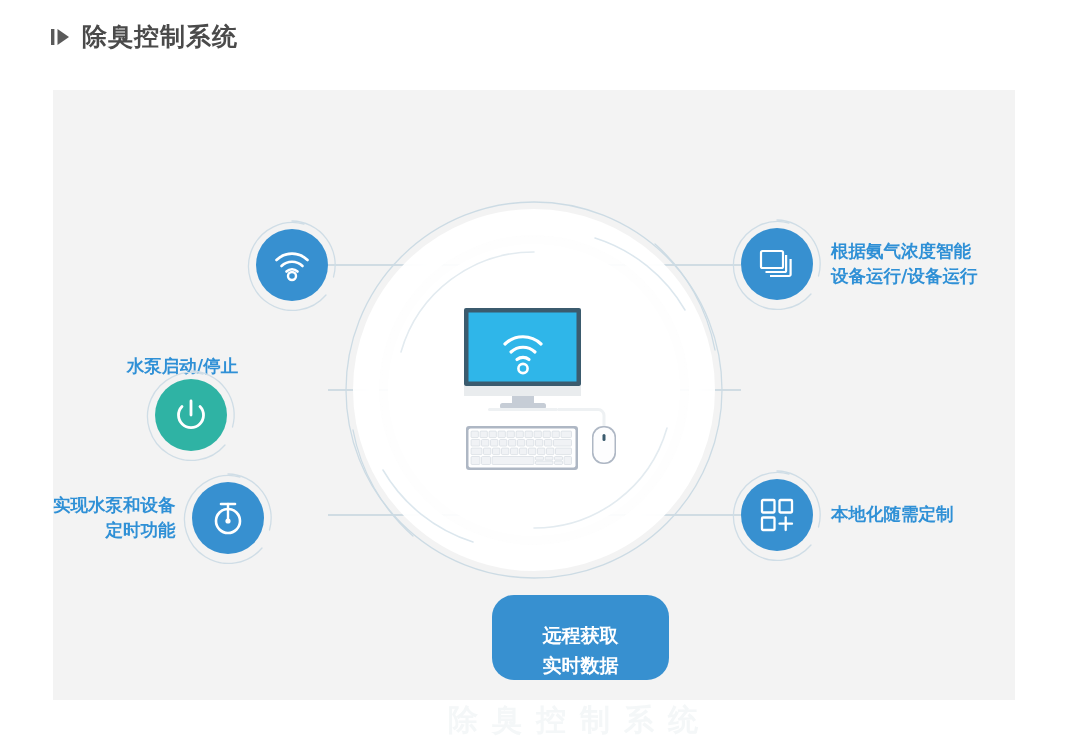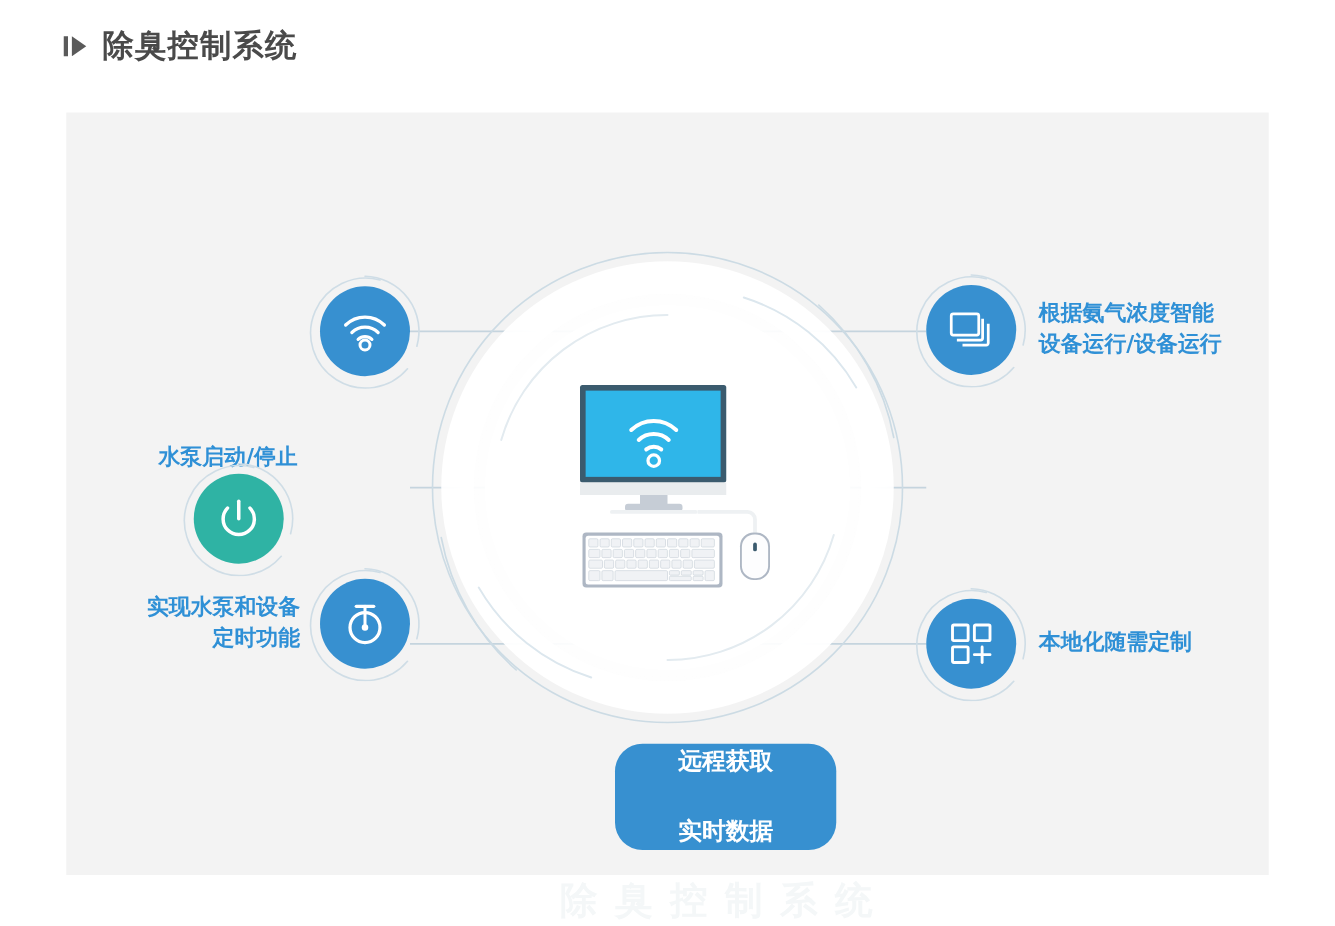--- a/index.html
+++ b/index.html
@@ -71,21 +71,21 @@
   }
   .disc.blue{background:#3790d0;}
   .disc.teal{background:#2fb3a4;}
 
   
   #center-badge{
     position:absolute;
     left:439px;top:505px;width:177px;height:85px;
     background:#3790d0;border-radius:22px;
     display:flex;flex-direction:column;
-    align-items:center;justify-content:space-between;
+    align-items:center;justify-content:flex-end;
     color:#ffffff;font-size:19px;font-weight:bold;line-height:1.55;
   }
 </style>
 </head>
 <body>
 
 <div id="title-bar">
   <span>
     <svg id="marker-icon" width="22" height="20" viewBox="0 0 22 20">
       <rect x="1" y="2" width="3.4" height="16" fill="#5a5a5a"></rect>
@@ -242,21 +242,21 @@
       </svg>
       <div class="disc teal">
         <svg width="36" height="36" viewBox="0 0 36 36">
           <path d="M9 9.5 A 12.5 12.5 0 1 0 27 9.5" fill="none" stroke="#ffffff" stroke-width="2.8" stroke-linecap="round"></path>
           <line x1="18" y1="4" x2="18" y2="18" stroke="#ffffff" stroke-width="2.8" stroke-linecap="round"></line>
         </svg>
       </div>
     </div>
   </div>
 
-  <div class="node left" style="left:0px;top:373px;width:275px;justify-content:flex-end;">
+  <div class="node left" style="left:0px;top:392px;width:275px;">
     <div class="node-label">
       <div>实现水泵和设备</div>
       <div>定时功能</div>
     </div>
     <div class="badge">
       <svg class="ring" viewBox="0 0 92 92">
         <path d="M46 2 A44 44 0 0 1 87.5 58" fill="none" stroke="#cfdde6" stroke-width="1.3" stroke-linecap="round"></path>
         <path d="M80 76 A44 44 0 1 1 58 5" fill="none" stroke="#cfdde6" stroke-width="1.3" stroke-linecap="round"></path>
       </svg>
       <div class="disc blue">

